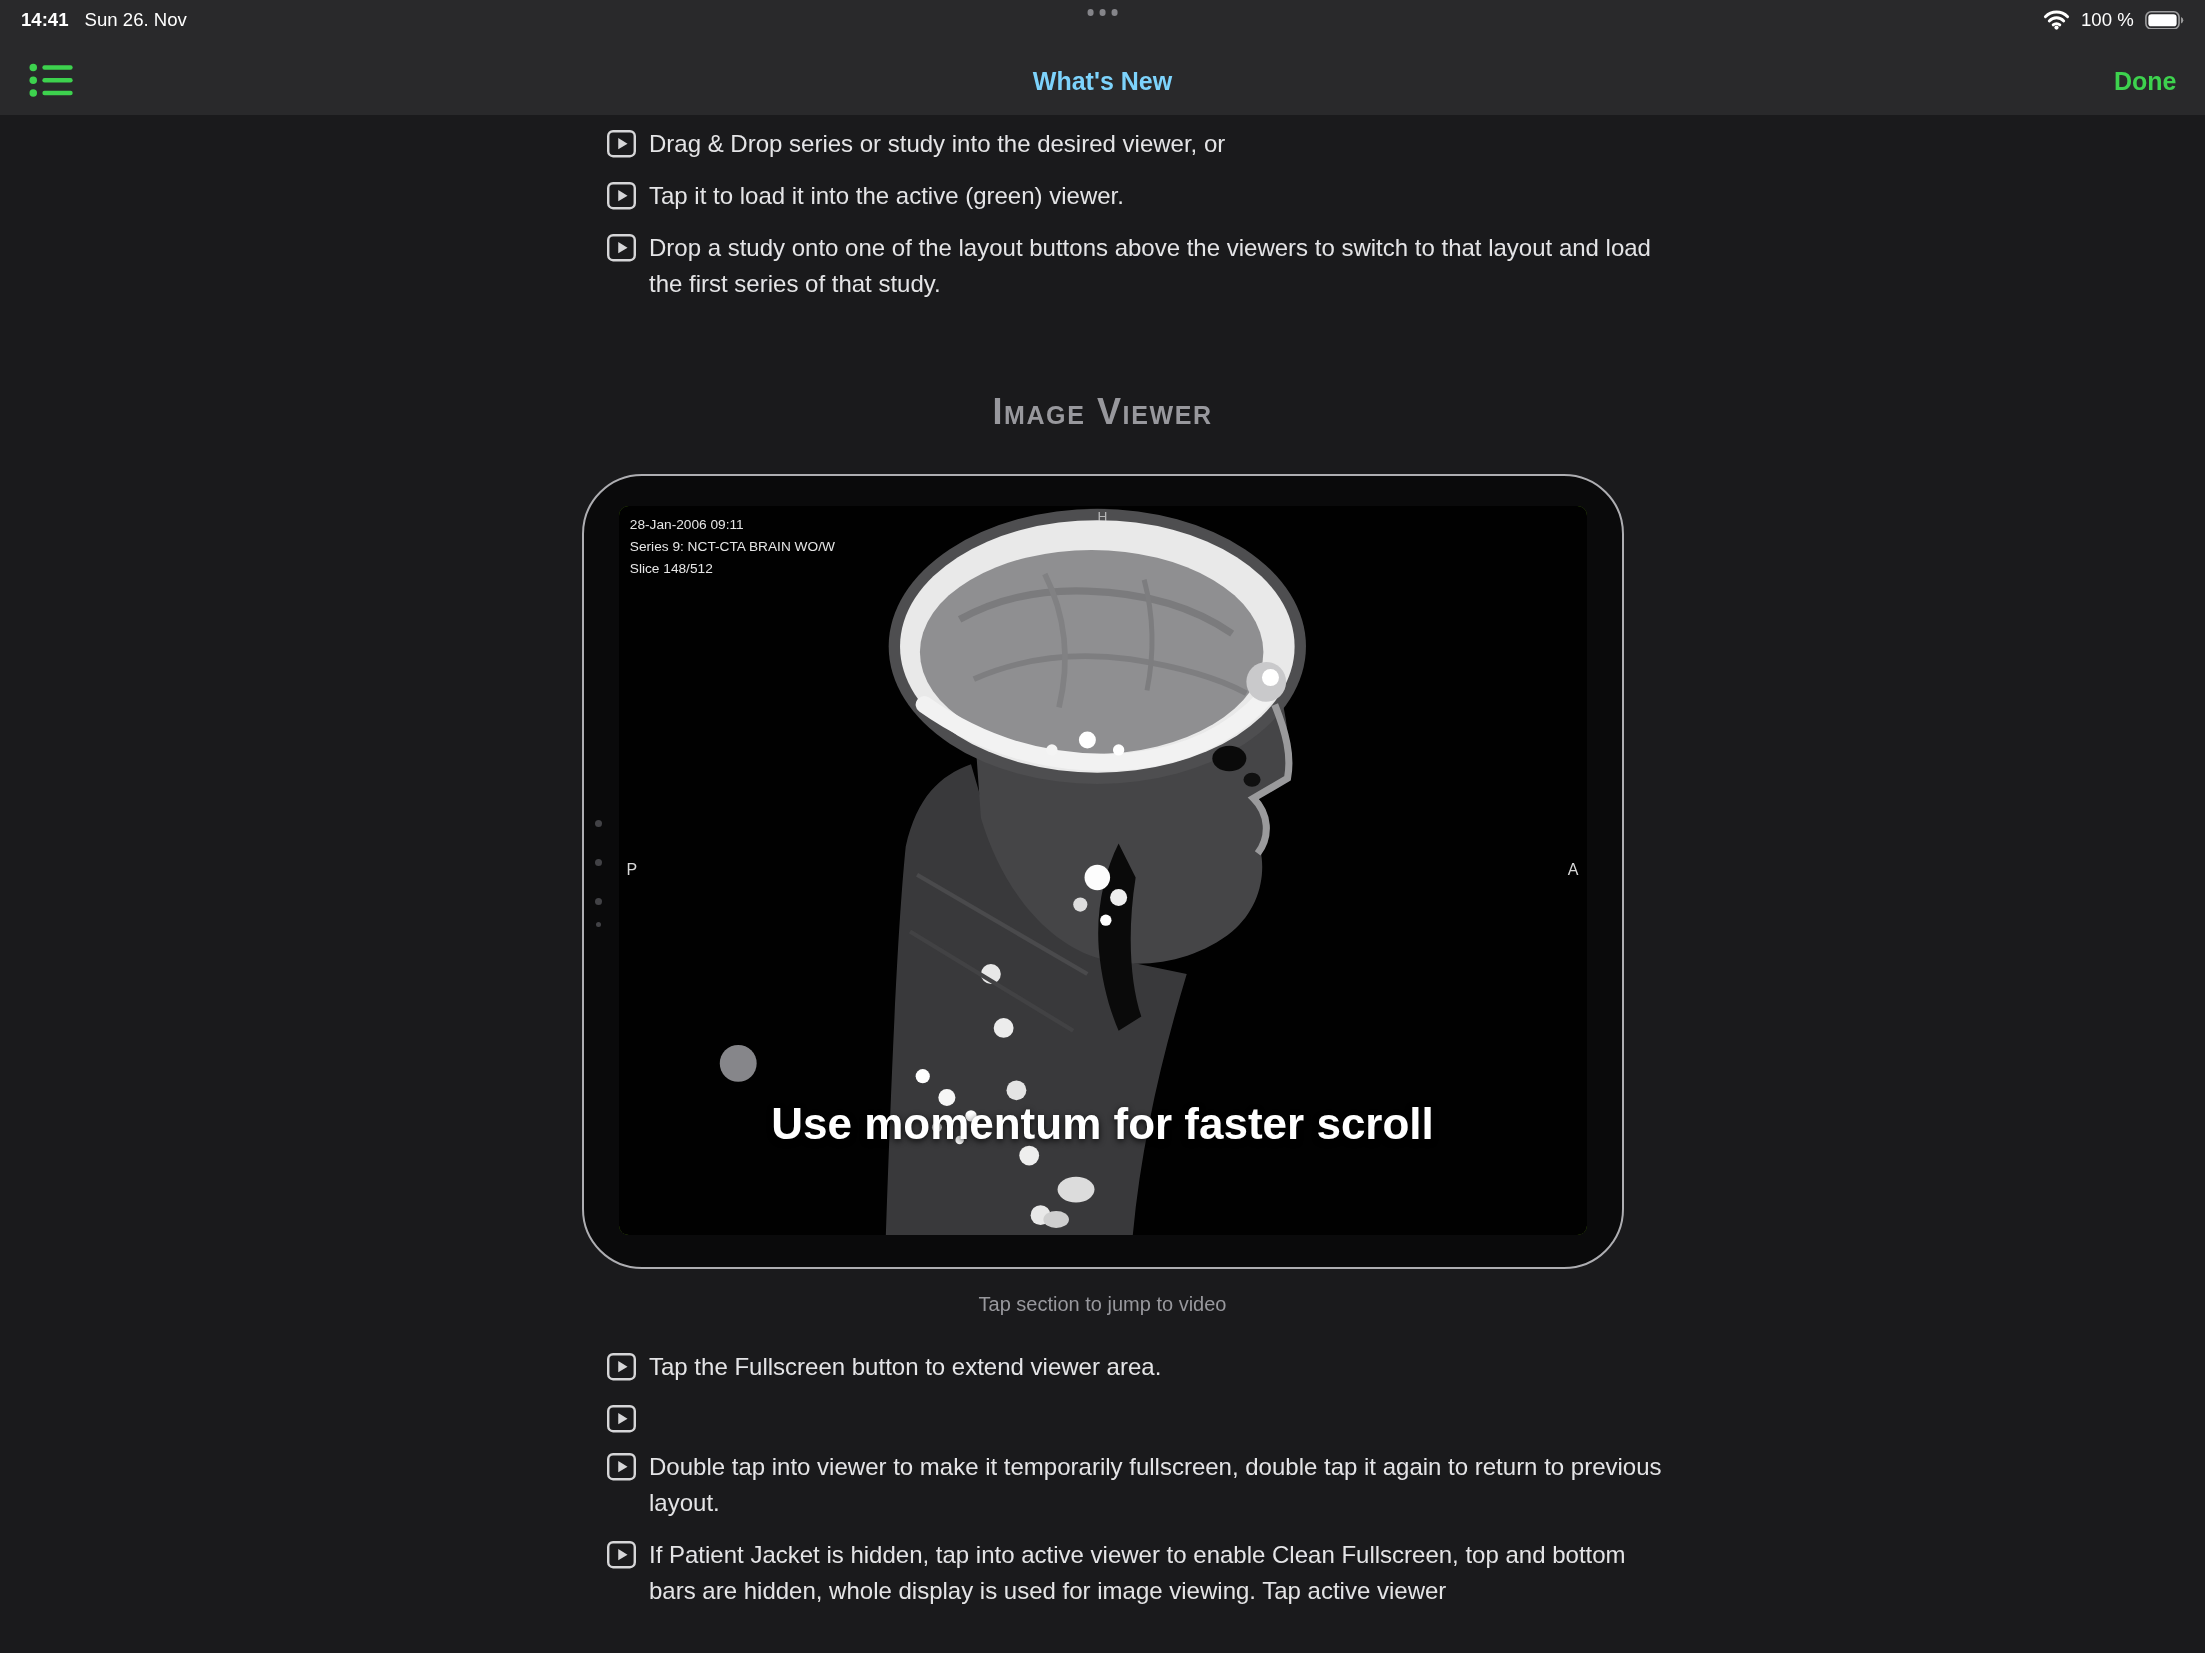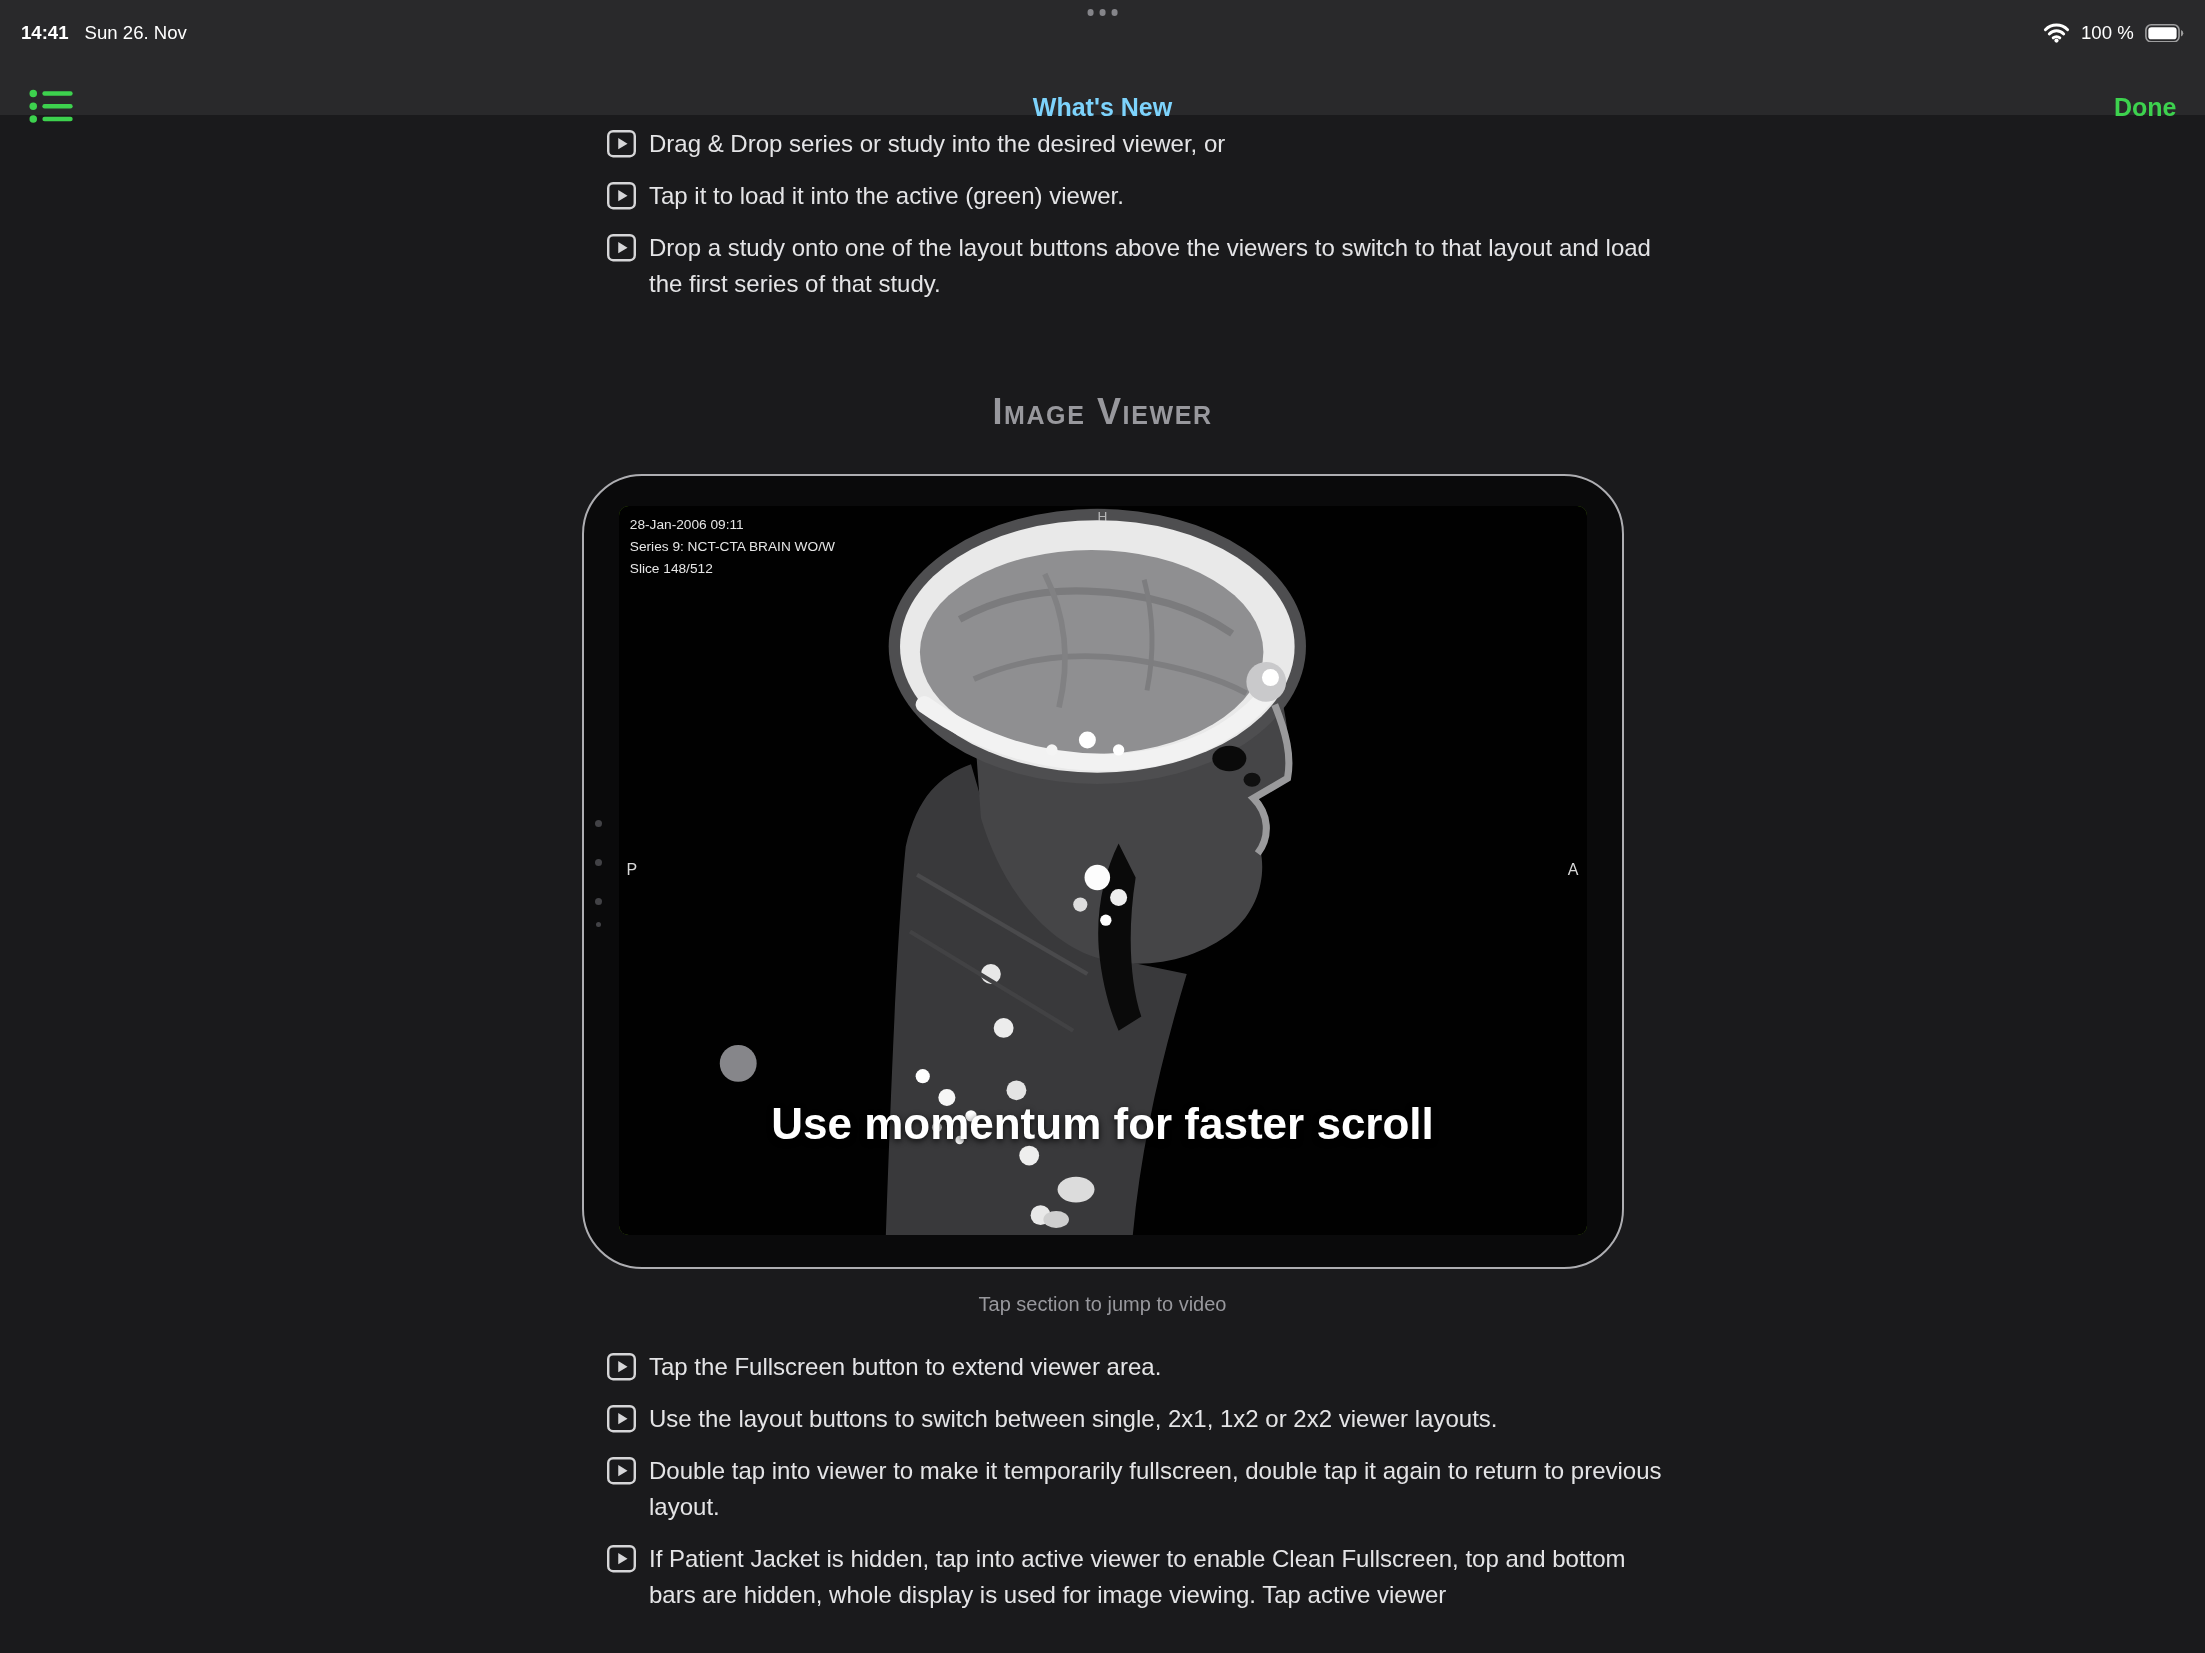--- a/index.html
+++ b/index.html
@@ -4,21 +4,21 @@
 <style>
   html,body{margin:0;padding:0;background:#000;}
   .page{
     width:2205px;height:1653px;position:relative;overflow:hidden;
     background:var(--background,#1a1a1c);
     font-family:"Liberation Sans","DejaVu Sans",sans-serif;
     color:#e4e4e6;
   }
   
   .header{position:absolute;top:0;left:0;right:0;height:115px;background:var(--header-background,#29292b);z-index:5;}
-  .status-bar{height:34px;display:flex;align-items:center;justify-content:space-between;padding:16px 21px;font-size:18.6px;color:#fff;position:relative;}
+  .status-bar{height:34px;display:flex;align-items:center;justify-content:space-between;padding:3px 21px;font-size:18.6px;color:#fff;position:relative;}
   .status-left{display:flex;gap:16px;align-items:baseline;}
   .status-time{font-weight:700;}
   .multitask-dots{position:absolute;left:50%;top:9px;transform:translateX(-50%);display:flex;gap:5.7px;}
   .multitask-dots i{width:6.5px;height:6.5px;border-radius:50%;background:#85858a;display:block;}
   .status-right{display:flex;align-items:center;gap:11.3px;}
   .nav-bar{position:relative;height:81px;}
   .menu-button{position:absolute;left:24px;top:50%;transform:translateY(-50%);background:none;border:none;cursor:pointer;padding:4.8px;}
   .nav-title{position:absolute;left:50%;top:50%;transform:translate(-50%,-50%);font-size:25px;font-weight:700;color:#7dd3fc;white-space:nowrap;}
   .done-button{position:absolute;right:22.6px;top:50%;transform:translateY(-50%);font-size:25px;font-weight:700;color:var(--accent-green,#3dd24e);background:none;border:none;cursor:pointer;font-family:inherit;}
   
@@ -227,21 +227,20 @@
         </div>
 
 
         <div class="bullet-row">
           <span class="play-icon">
             <svg width="29" height="27.4" viewBox="0 0 36 34">
               <rect x="1.5" y="1.5" width="33" height="31" rx="6" fill="none" stroke="#d6d6d8" stroke-width="3"></rect>
               <path d="M14 10 L25.5 17 L14 24 Z" fill="#d6d6d8"></path>
             </svg>
           </span>
-          <span class="bullet-text">Use the layout buttons to switch between single, 2x1, 1x2 or 2x2 viewer layouts.</span>
         </div>
 
         <div class="bullet-row">
           <span class="play-icon">
             <svg width="29" height="27.4" viewBox="0 0 36 34">
               <rect x="1.5" y="1.5" width="33" height="31" rx="6" fill="none" stroke="#d6d6d8" stroke-width="3"></rect>
               <path d="M14 10 L25.5 17 L14 24 Z" fill="#d6d6d8"></path>
             </svg>
           </span>
           <span class="bullet-text">Double tap into viewer to make it temporarily fullscreen, double tap it again to return to previous layout.</span>

